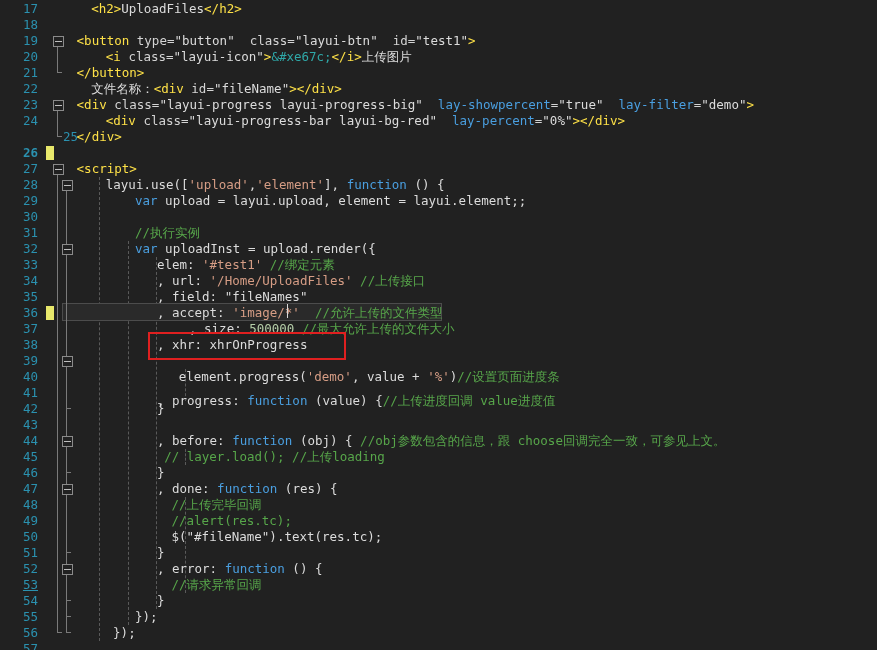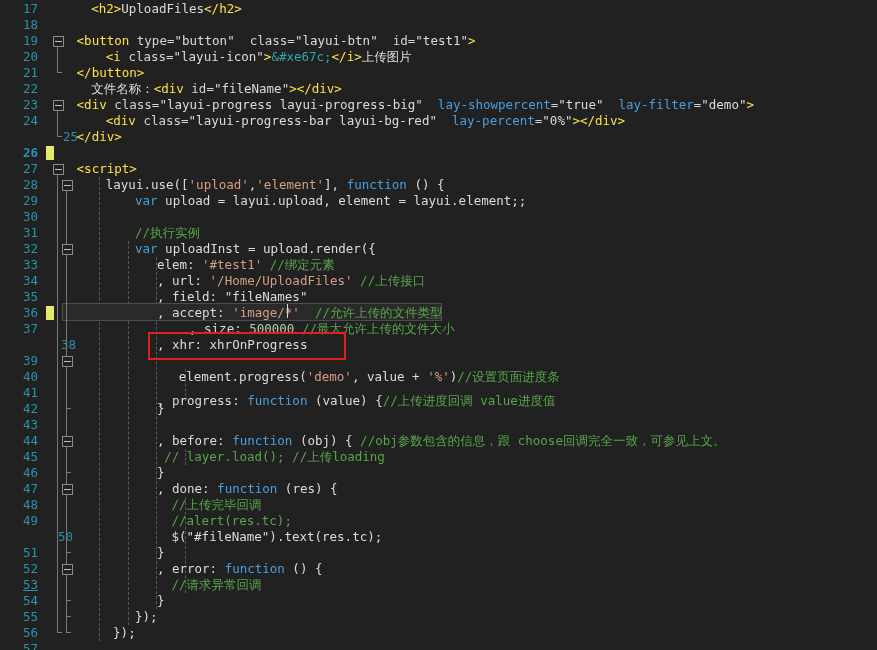--- a/index.html
+++ b/index.html
@@ -219,33 +219,33 @@
         <div class="gutter-num" style="top: 177px;">28</div>
         <div class="gutter-num" style="top: 193px;">29</div>
         <div class="gutter-num" style="top: 209px;">30</div>
         <div class="gutter-num" style="top: 225px;">31</div>
         <div class="gutter-num" style="top: 241px;">32</div>
         <div class="gutter-num" style="top: 257px;">33</div>
         <div class="gutter-num" style="top: 273px;">34</div>
         <div class="gutter-num" style="top: 289px;">35</div>
         <div class="gutter-num" style="top: 305px;">36</div>
         <div class="gutter-num" style="top: 321px;">37</div>
-        <div class="gutter-num" style="top: 337px; padding-left: 38px;">38</div>
+        <div class="gutter-num" style="top: 337px;">38</div>
         <div class="gutter-num" style="top: 353px;">39</div>
         <div class="gutter-num" style="top: 369px;">40</div>
         <div class="gutter-num" style="top: 385px;">41</div>
         <div class="gutter-num" style="top: 401px;">42</div>
         <div class="gutter-num" style="top: 417px;">43</div>
         <div class="gutter-num" style="top: 433px;">44</div>
         <div class="gutter-num" style="top: 449px;">45</div>
         <div class="gutter-num" style="top: 465px;">46</div>
         <div class="gutter-num" style="top: 481px;">47</div>
         <div class="gutter-num" style="top: 497px;">48</div>
         <div class="gutter-num" style="top: 513px;">49</div>
-        <div class="gutter-num" style="top: 529px; padding-left: 35px;">50</div>
+        <div class="gutter-num" style="top: 529px;">50</div>
         <div class="gutter-num" style="top: 545px;">51</div>
         <div class="gutter-num" style="top: 561px;">52</div>
         <div class="gutter-num" style="top: 577px; text-decoration: underline;">53</div>
         <div class="gutter-num" style="top: 593px;">54</div>
         <div class="gutter-num" style="top: 609px;">55</div>
         <div class="gutter-num" style="top: 625px;">56</div>
         <div class="gutter-num" style="top: 641px;">57</div>
       </div>
   </div>
 

